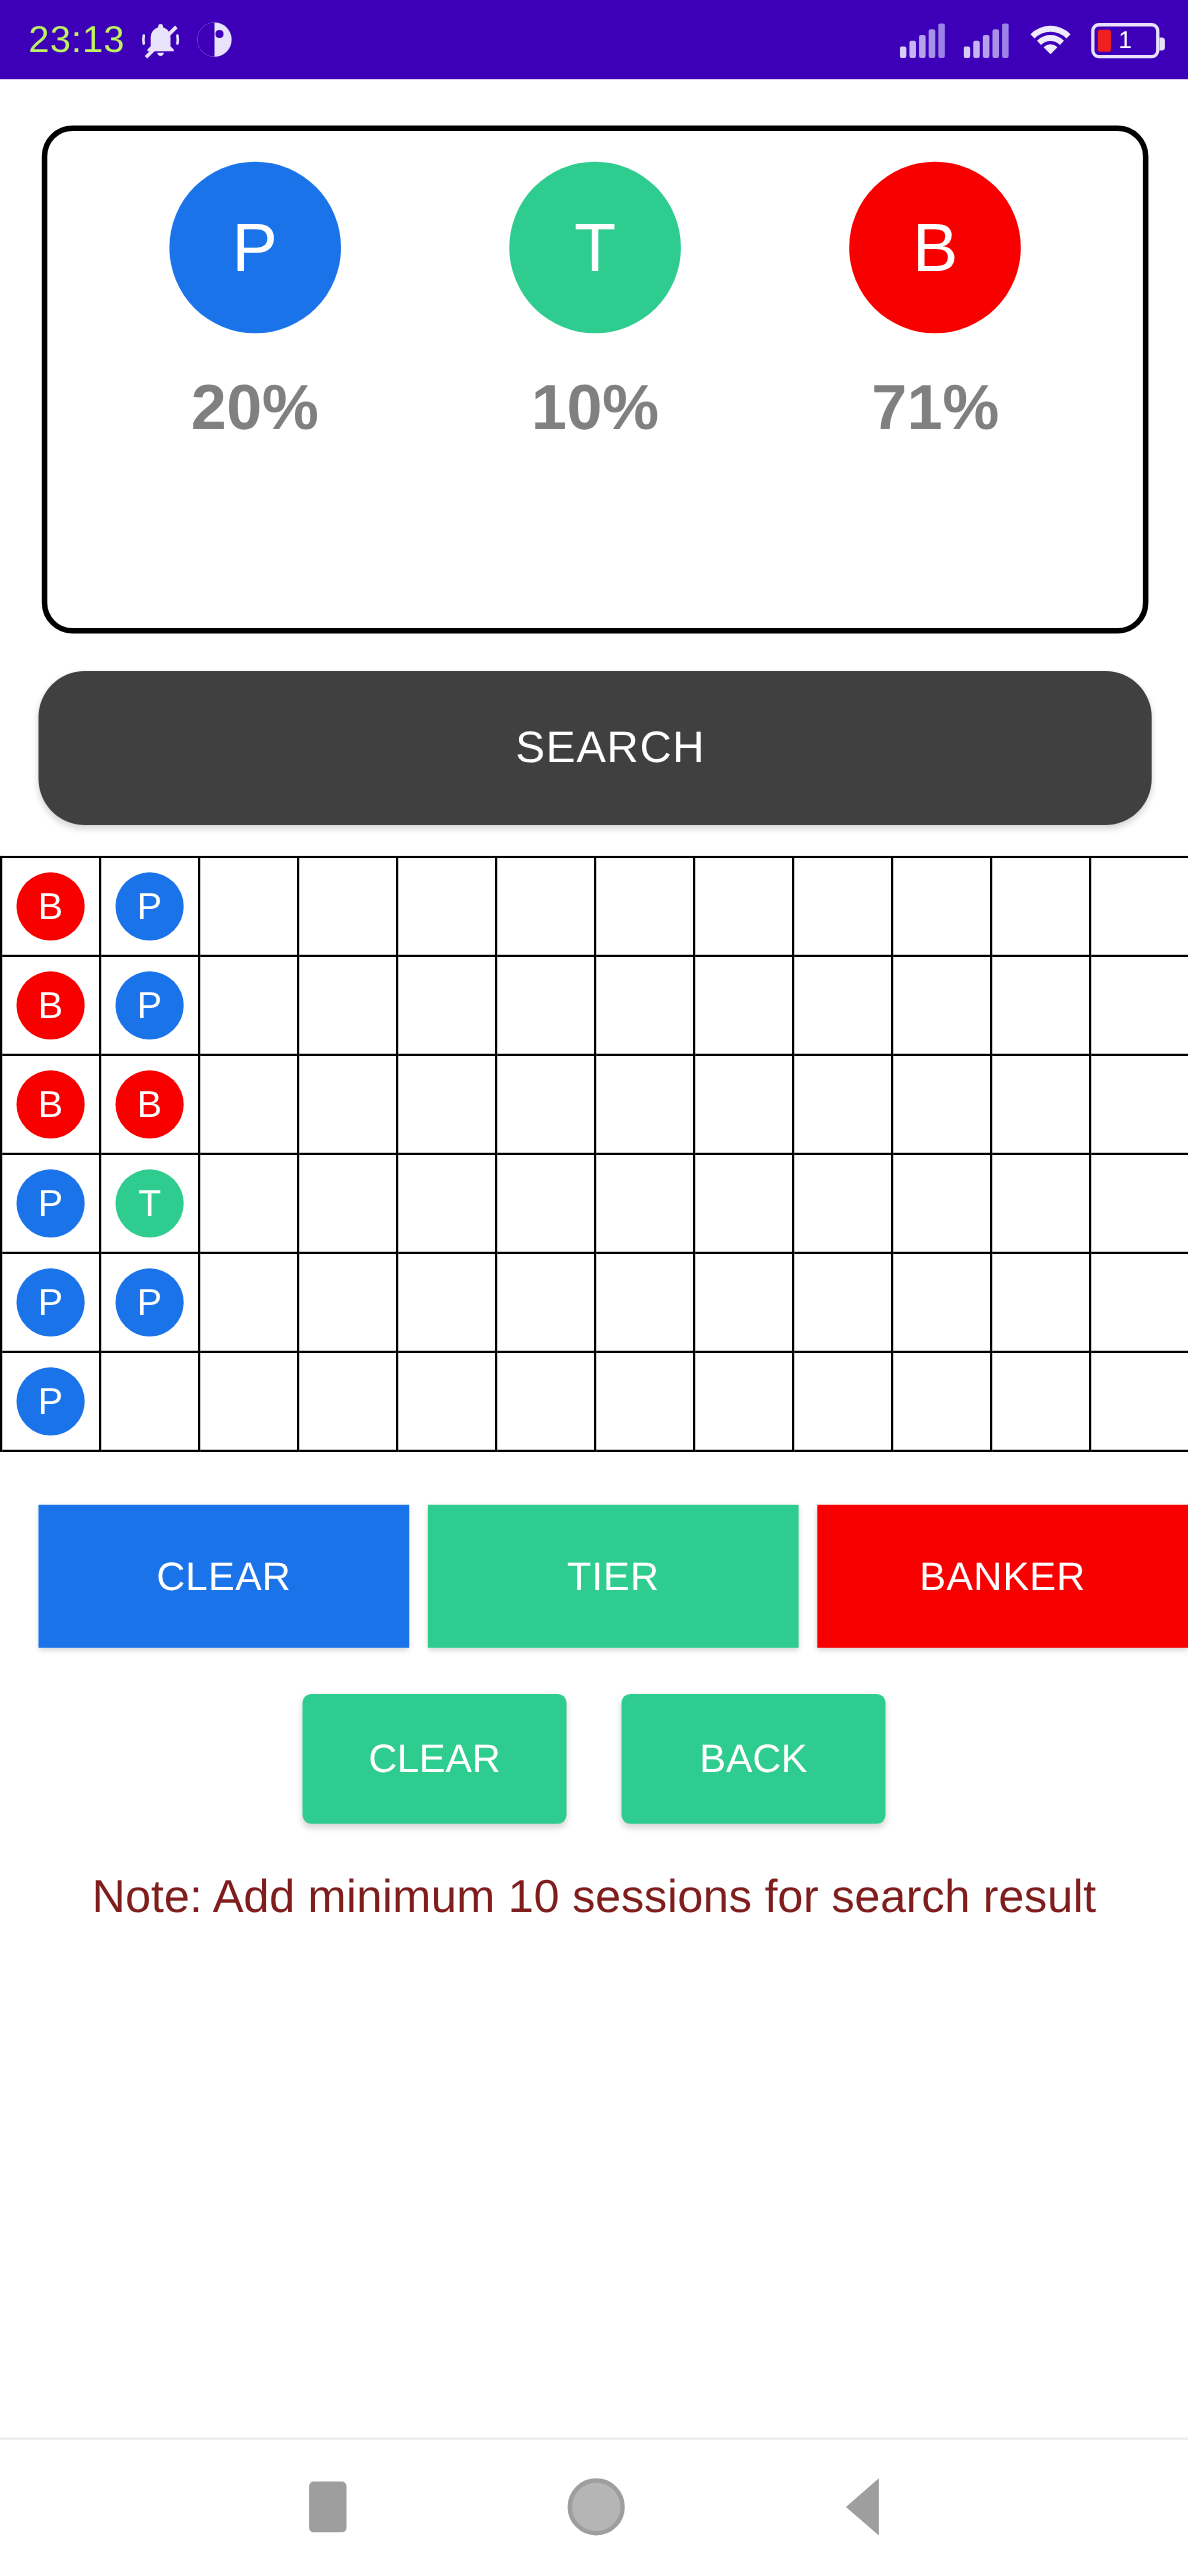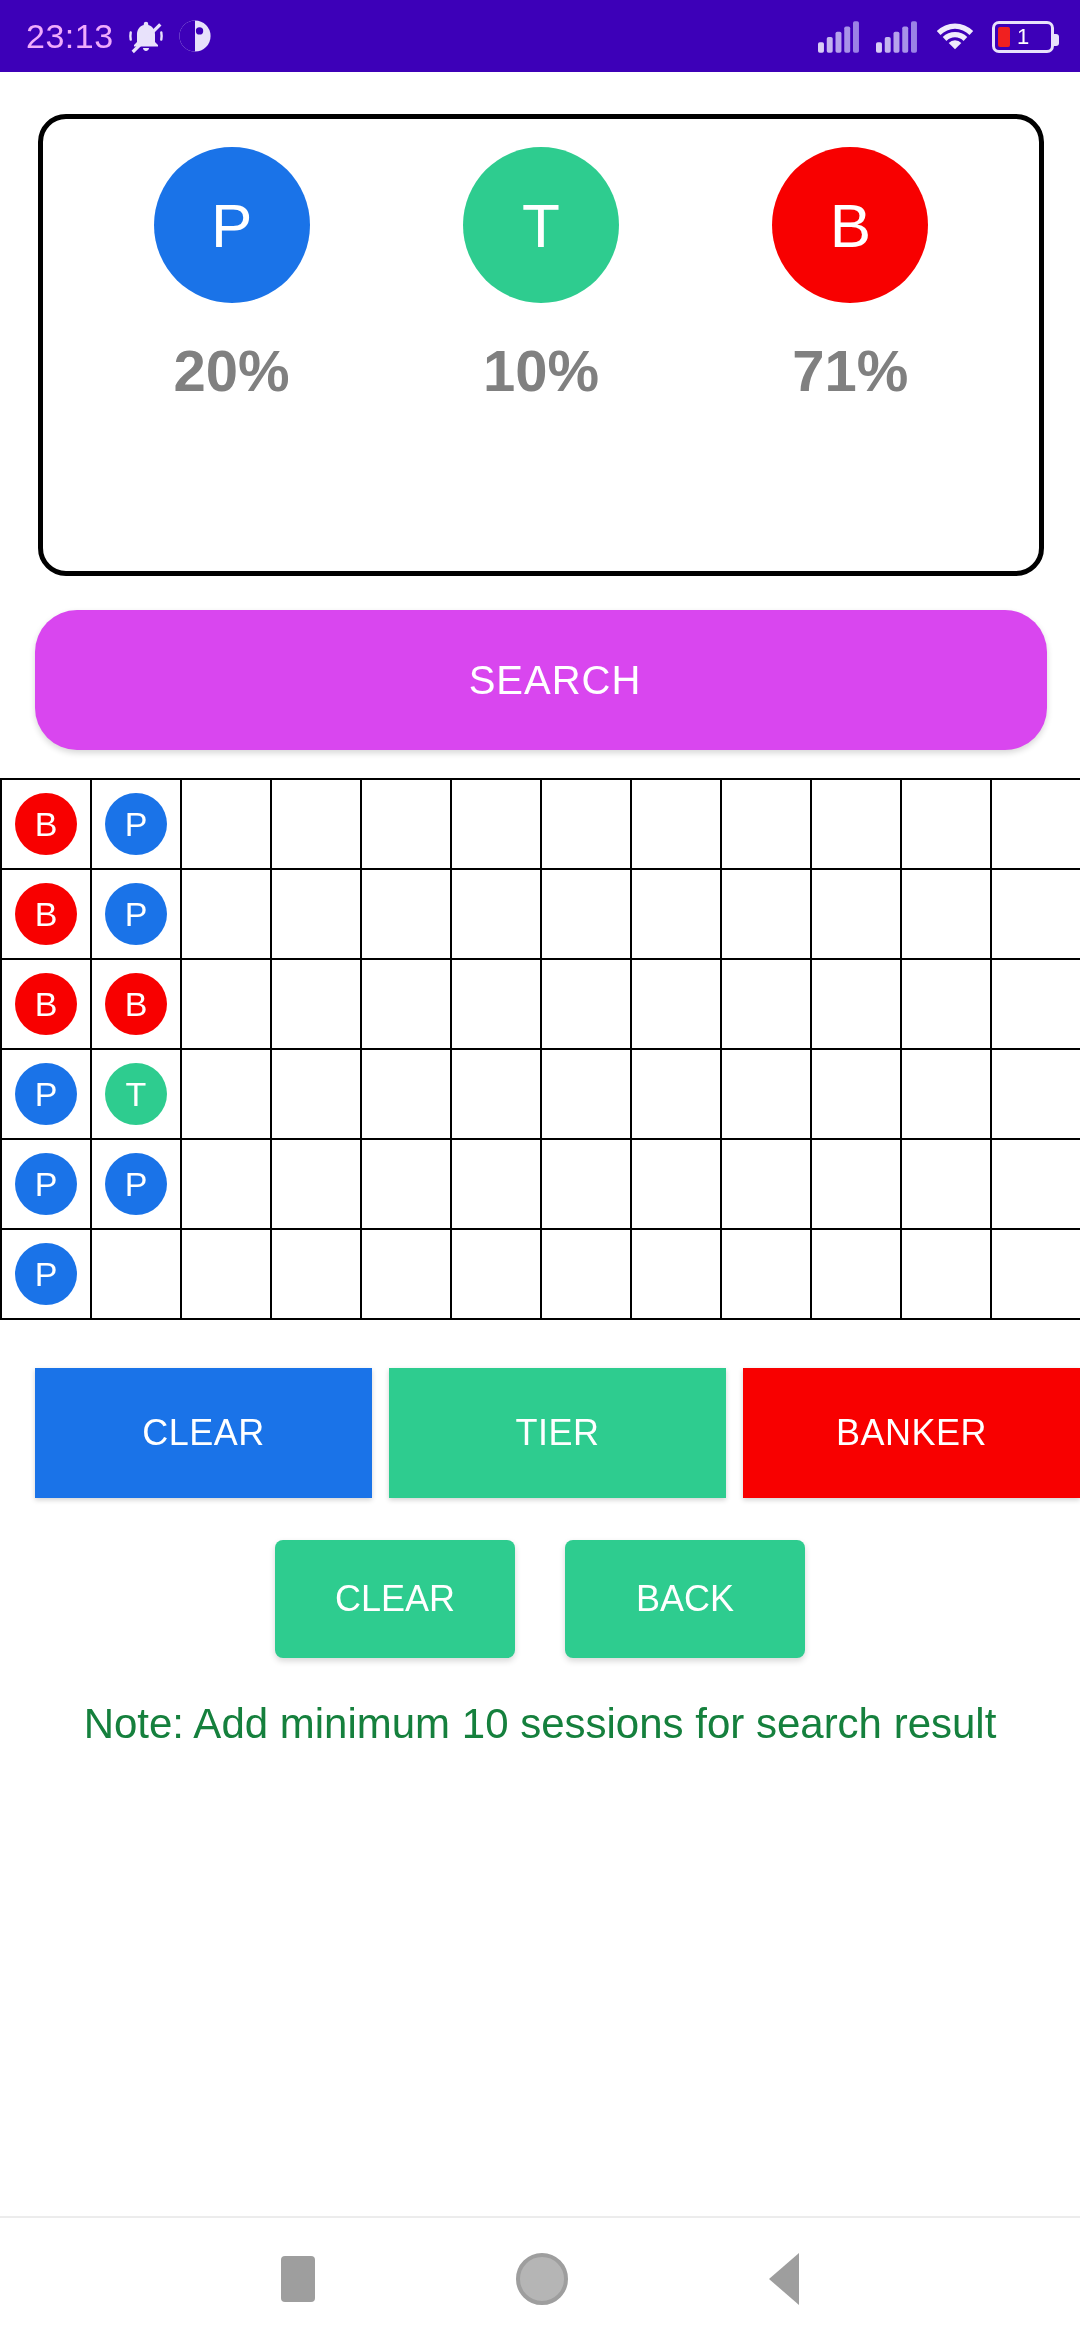--- a/index.html
+++ b/index.html
@@ -11,21 +11,21 @@
   }
   #screen { position:relative; width:1080px; height:2340px; background:#ffffff; }
 
   
   .statusbar{
     position:absolute; left:0; top:0; width:1080px; height:72px;
     background:#3d00b8; display:flex; align-items:center;
     padding:0 26px; color:#ffffff;
   }
   .sb-left{ display:flex; align-items:center; gap:14px; }
-  .sb-time{ font-size:34px; font-weight:400; letter-spacing:.5px; color:#f0abfc; }
+  .sb-time{ font-size:34px; font-weight:400; letter-spacing:.5px; color:#bef264; }
   .sb-right{ margin-left:auto; display:flex; align-items:flex-end; gap:16px; }
 
   .icon-bellmute{ width:36px; height:36px; display:block; }
   .icon-appdot{ width:34px; height:34px; display:block; }
   .icon-signal{ width:42px; height:32px; display:block; }
   .icon-wifi{ width:42px; height:34px; display:block; }
 
   .battery{
     width:62px; height:32px; border:3px solid #e8e2fb; border-radius:7px;
     position:relative; display:flex; align-items:center; padding:3px;
@@ -63,21 +63,21 @@
     margin-top:34px; padding:0 34px;
   }
   .pct-val{
     width:156px; text-align:center;
     font-size:58px; color:#808080; font-weight:700;
   }
 
   
   .search-btn{
     position:absolute; left:35px; top:610px; width:1012px; height:140px;
-    background:#d946ef; border:none; border-radius:42px;
+    background:#404040; border:none; border-radius:42px;
     color:#ffffff; font-size:40px; font-weight:500; letter-spacing:1px;
     display:flex; align-items:center; justify-content:center;
     box-shadow:0 3px 6px rgba(0,0,0,.16); cursor:pointer;padding-left:28px;
   }
 
   
   .grid-wrap{
     position:absolute; left:0; top:778px; width:1080px; height:542px;
     overflow:hidden;
   }
@@ -118,21 +118,21 @@
   .cb-btn{
     width:240px; height:118px; background:#2ecc8f; border:none;
     border-radius:8px; color:#ffffff; font-size:36px; font-weight:500;
     display:flex; align-items:center; justify-content:center;
     box-shadow:0 3px 6px rgba(0,0,0,.16); cursor:pointer;
   }
 
   
   .note{
     position:absolute; left:0; top:1700px; width:1080px;
-    text-align:center; font-size:42px; color:#15803d; font-weight:400;
+    text-align:center; font-size:42px; color:#7f1d1d; font-weight:400;
   }
 
   
   .navbar{
     position:absolute; left:0; bottom:0; width:1080px; height:124px;
     background:#ffffff; border-top:2px solid #ececec;
     display:flex; align-items:center; justify-content:space-around;
     padding:0 180px;
   }
   .nav-recents{ width:34px; height:46px; background:#9e9e9e; border-radius:4px; }

